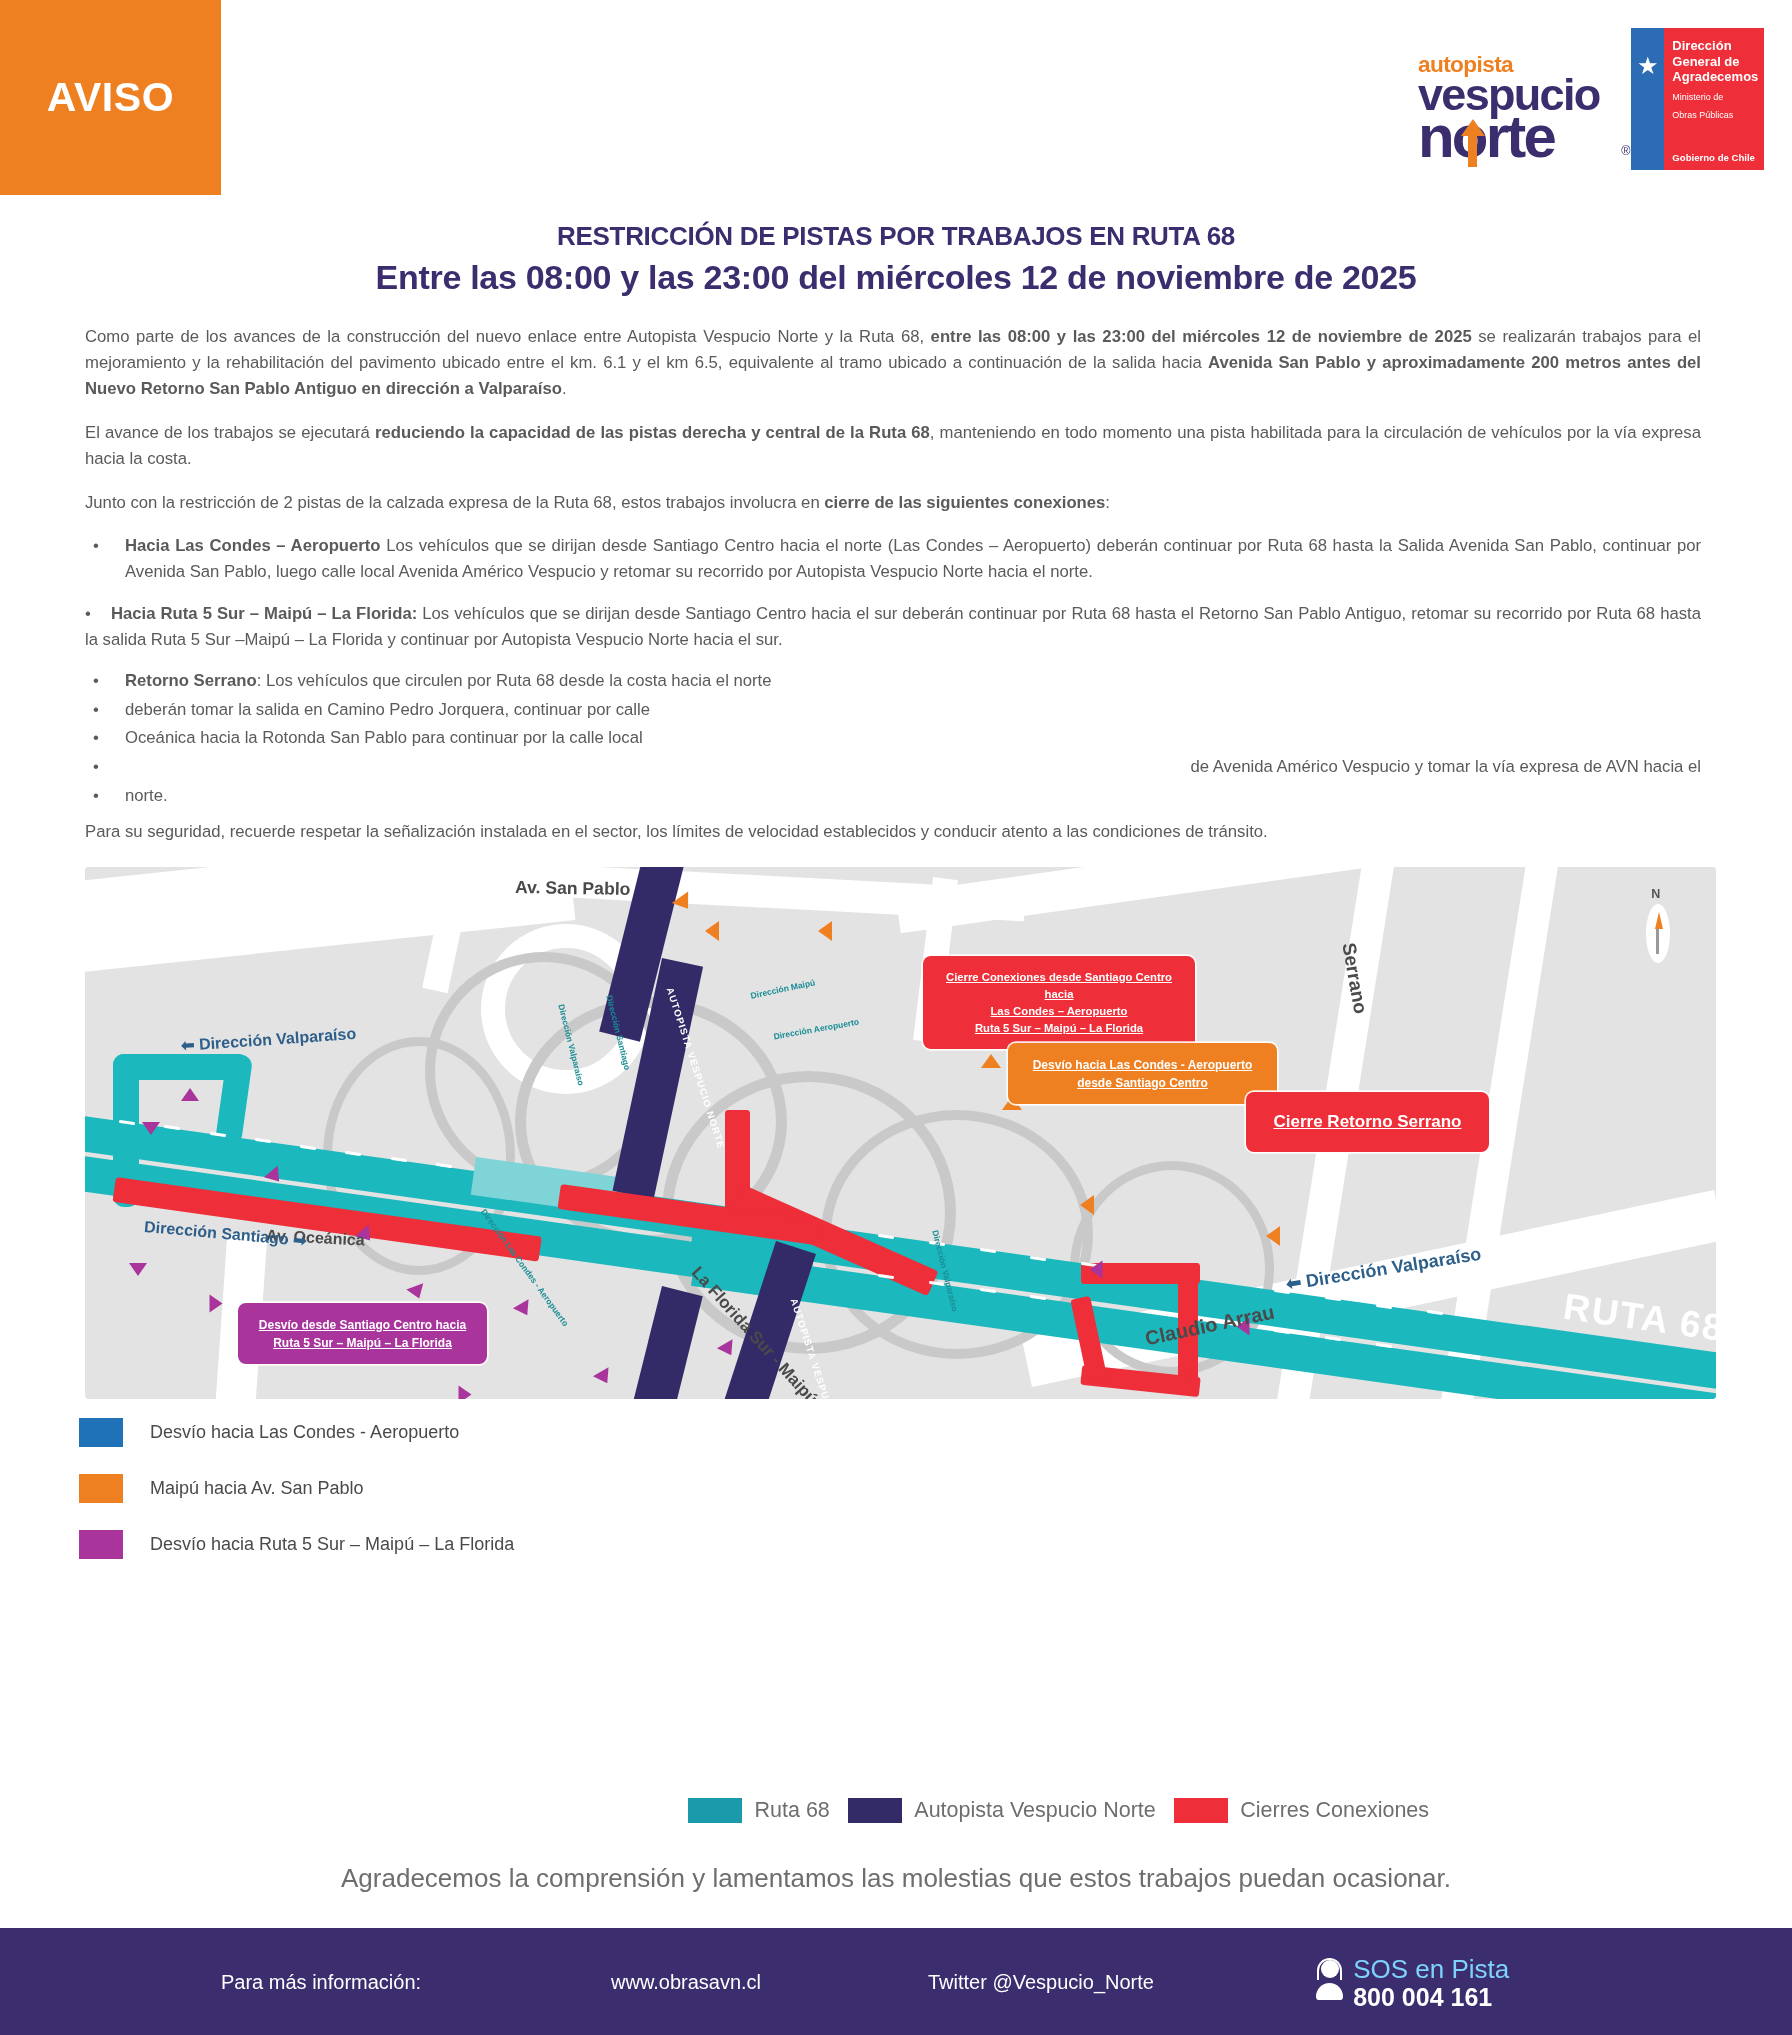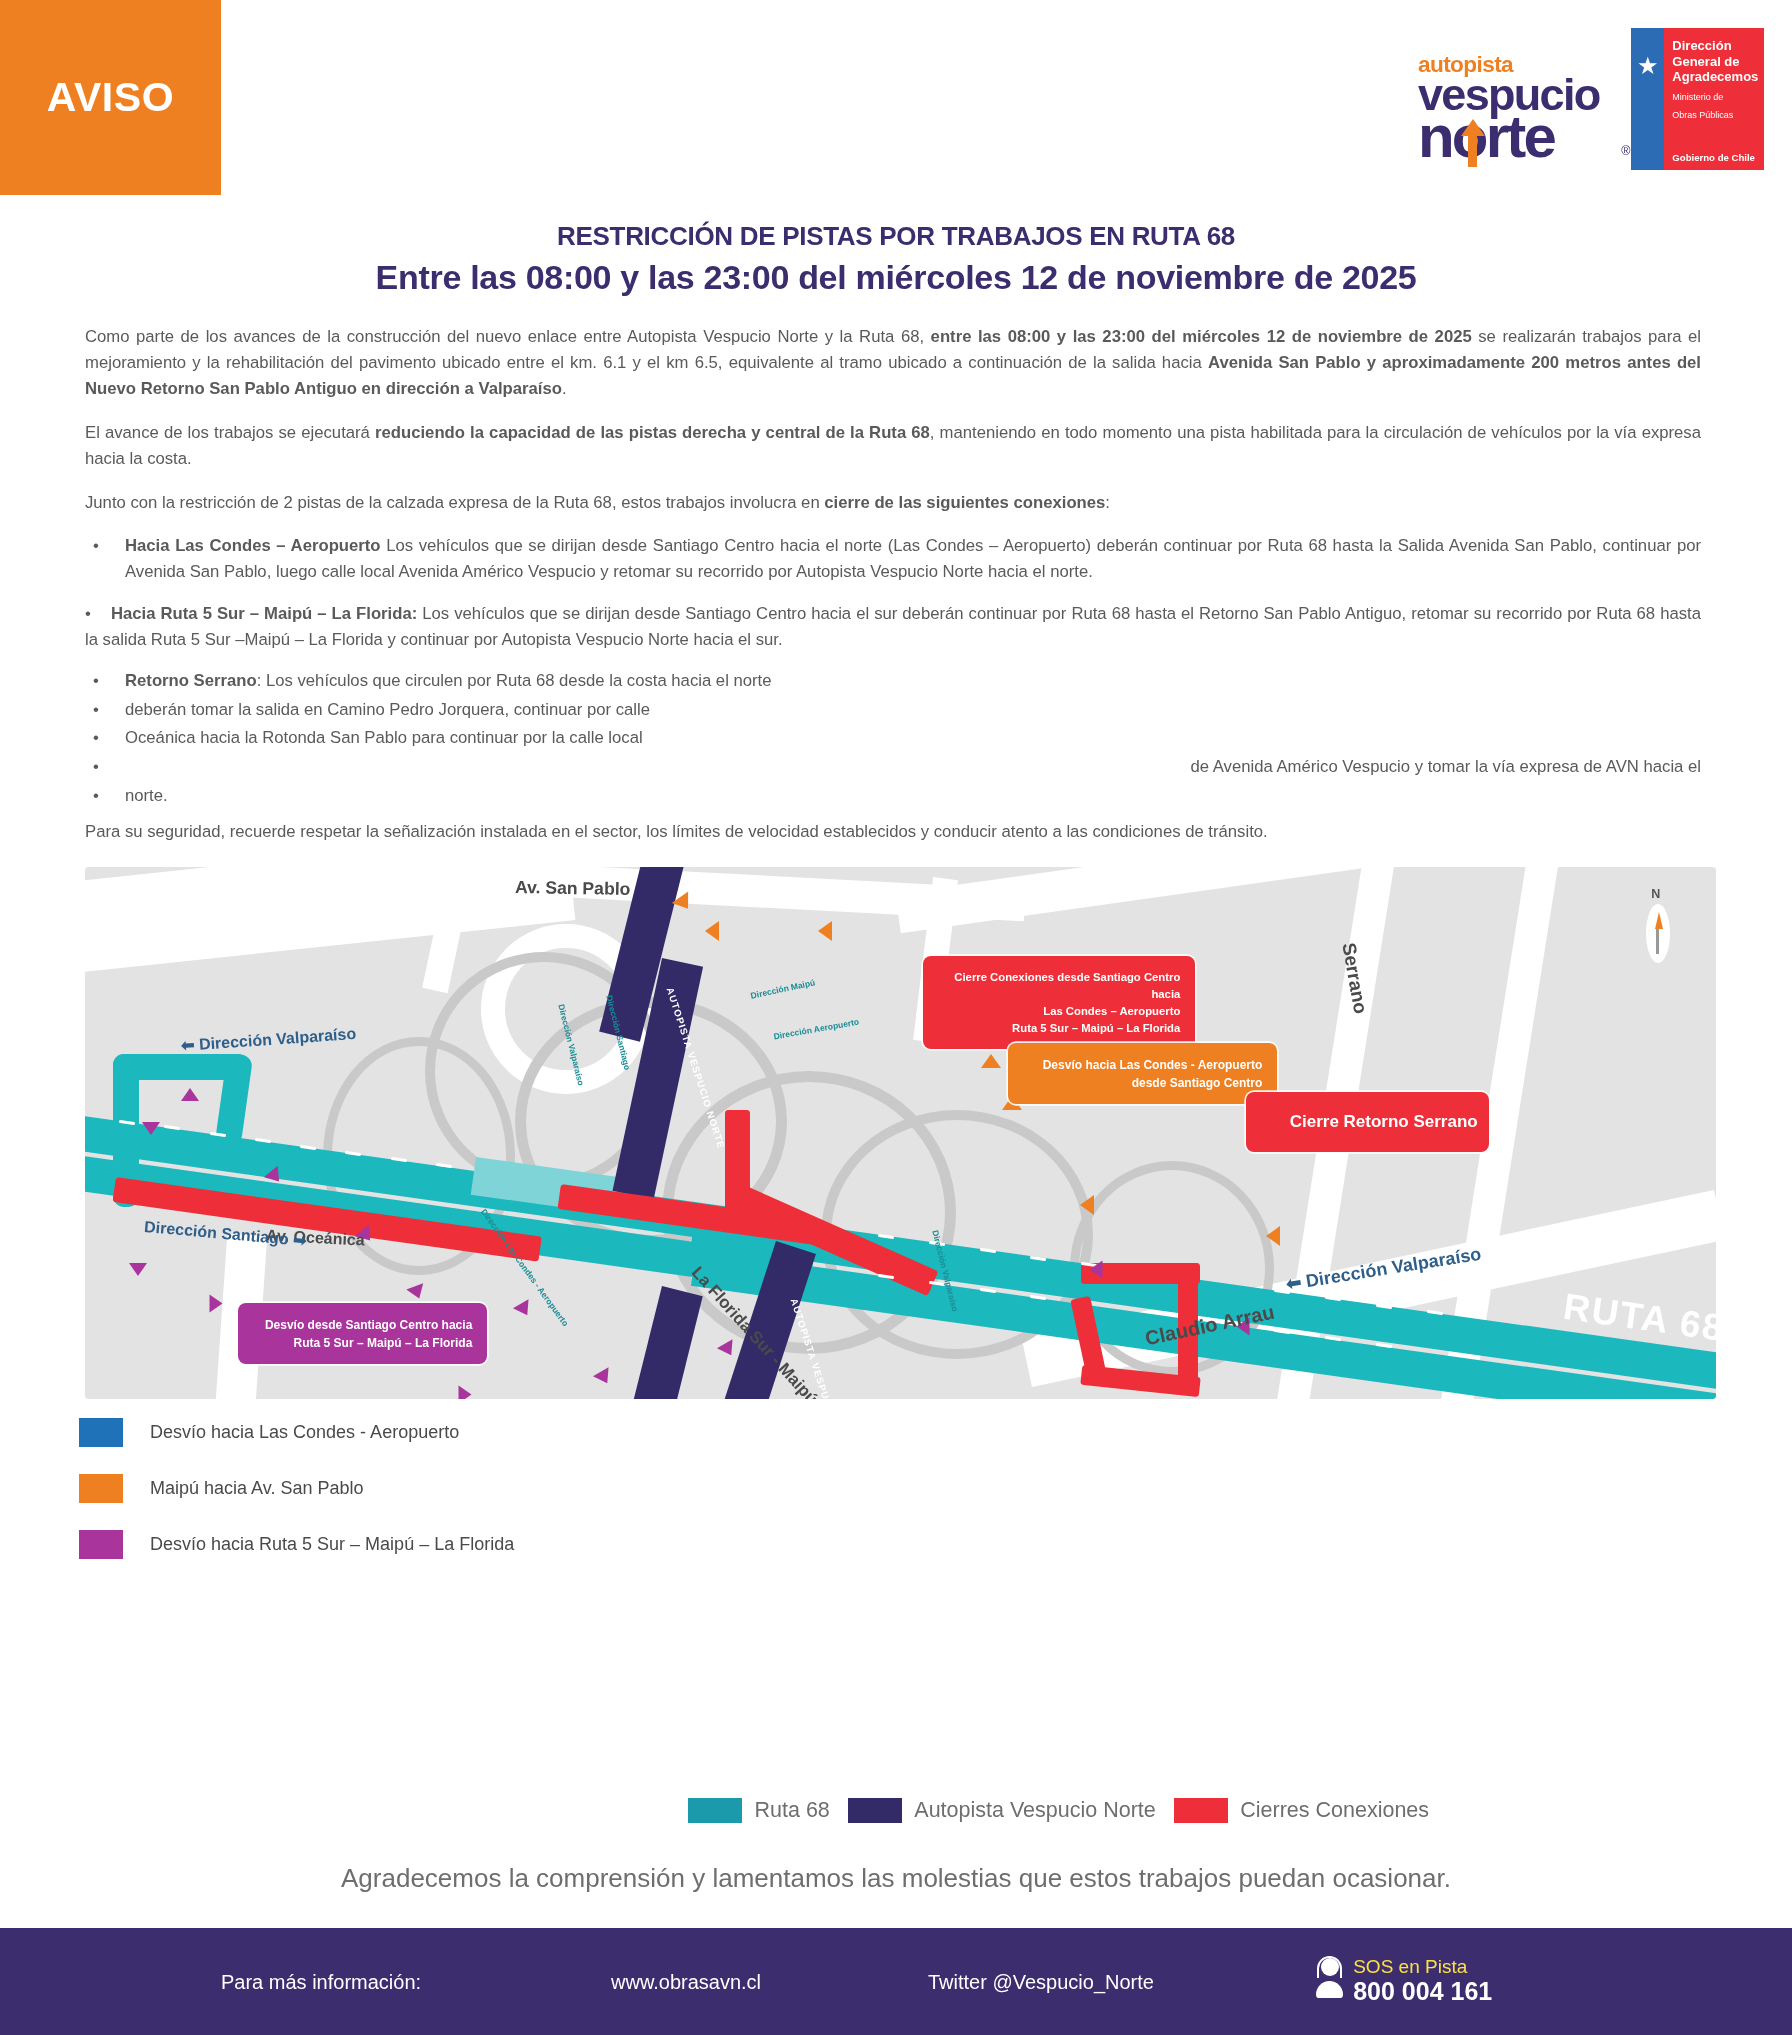--- a/index.html
+++ b/index.html
@@ -74,22 +74,22 @@
   .teal { background:#1bb8bd; position:absolute; }
   .teal-lt { background:#7fd4d8; position:absolute; }
   .navy { background:#332a68; position:absolute; }
   .redline { background:#ee2e38; position:absolute; }
   .maplbl { position:absolute; color:#4a4a4a; font-weight:bold; white-space:nowrap; }
   .maplbl-teal { position:absolute; color:#1a8d95; font-weight:bold; white-space:nowrap; }
   .maplbl-navy { position:absolute; color:#2e5f8a; font-weight:bold; white-space:nowrap; }
   .maplbl-wht { position:absolute; color:#ffffff; font-weight:bold; white-space:nowrap; }
   .dash { position:absolute; height:3.4px; background:#fff; width:16px; border-radius:1.1px; }
 
-  .callout { position:absolute; border-radius:8px; color:#fff; text-align:right; padding:12.5px 14.7px;
-             font-weight:bold; line-height:1.5; box-shadow:0 0 0 1.7px rgba(255,255,255,0.9); }
+  .callout { position:absolute; border-radius:8px; color:#fff; text-align:center; padding:12.5px 14.7px;
+             font-weight:bold; line-height:1.5; box-shadow:0 0 0 1.7px rgba(255,255,255,0.9);text-decoration:underline; }
   .callout.red { background:#ee2e38; font-size:11.3px; }
   .callout.orange { background:#ef8022; font-size:12px; }
   .callout.purple { background:#a9349c; font-size:12px; }
   .callout.redbig { background:#ee2e38; font-size:17px; }
 
   .arrow-t { position:absolute; width:0; height:0; }
   .ar-orange { border-left:10.2px solid transparent; border-right:10.2px solid transparent; border-bottom:14.7px solid #ef8022; }
   .ar-purple { border-left:9px solid transparent; border-right:9px solid transparent; border-bottom:13.6px solid #a9349c; }
 
   .compass { position:absolute; right:42px; top:37px; width:33px; height:62px; }
@@ -118,21 +118,21 @@
             display:flex; align-items:center; }
   .ft-item { color:#fff; font-size:20px; }
   .ft1 { position:absolute; left:221px;text-align:center; }
   .ft2 { position:absolute; left:611px; }
   .ft3 { position:absolute; left:928px; }
   .ft-sos { position:absolute; left:1316px; top:27px; display:flex; align-items:center; }
   .sos-icon { width:27px; height:52px; position:relative; margin-right:10.2px; }
   .sos-head { position:absolute; left:4.5px; top:3.4px; width:18px; height:18px; background:#fff; border-radius:50%; }
   .sos-ring { position:absolute; left:1.1px; top:1.1px; width:25px; height:21.5px; border:2.8px solid #fff; border-bottom:none; border-radius:14.7px 14.7px 0 0; }
   .sos-body { position:absolute; left:0; top:26px; width:27px; height:17px; background:#fff; border-radius:13.6px 13.6px 3.4px 3.4px; }
-  .sos-txt1 { color:#fde047; font-size:19px; line-height:1.1; }
+  .sos-txt1 { color:#7dd3fc; font-size:26px; line-height:1.1; }
   .sos-txt2 { color:#fff; font-size:25px; font-weight:bold; line-height:1.1; }
 </style>
 </head>
 <body>
 
 <div class="page">
 
   <div class="header">
     <div class="hdr-orange">
       <span class="hdr-aviso">AVISO</span>

